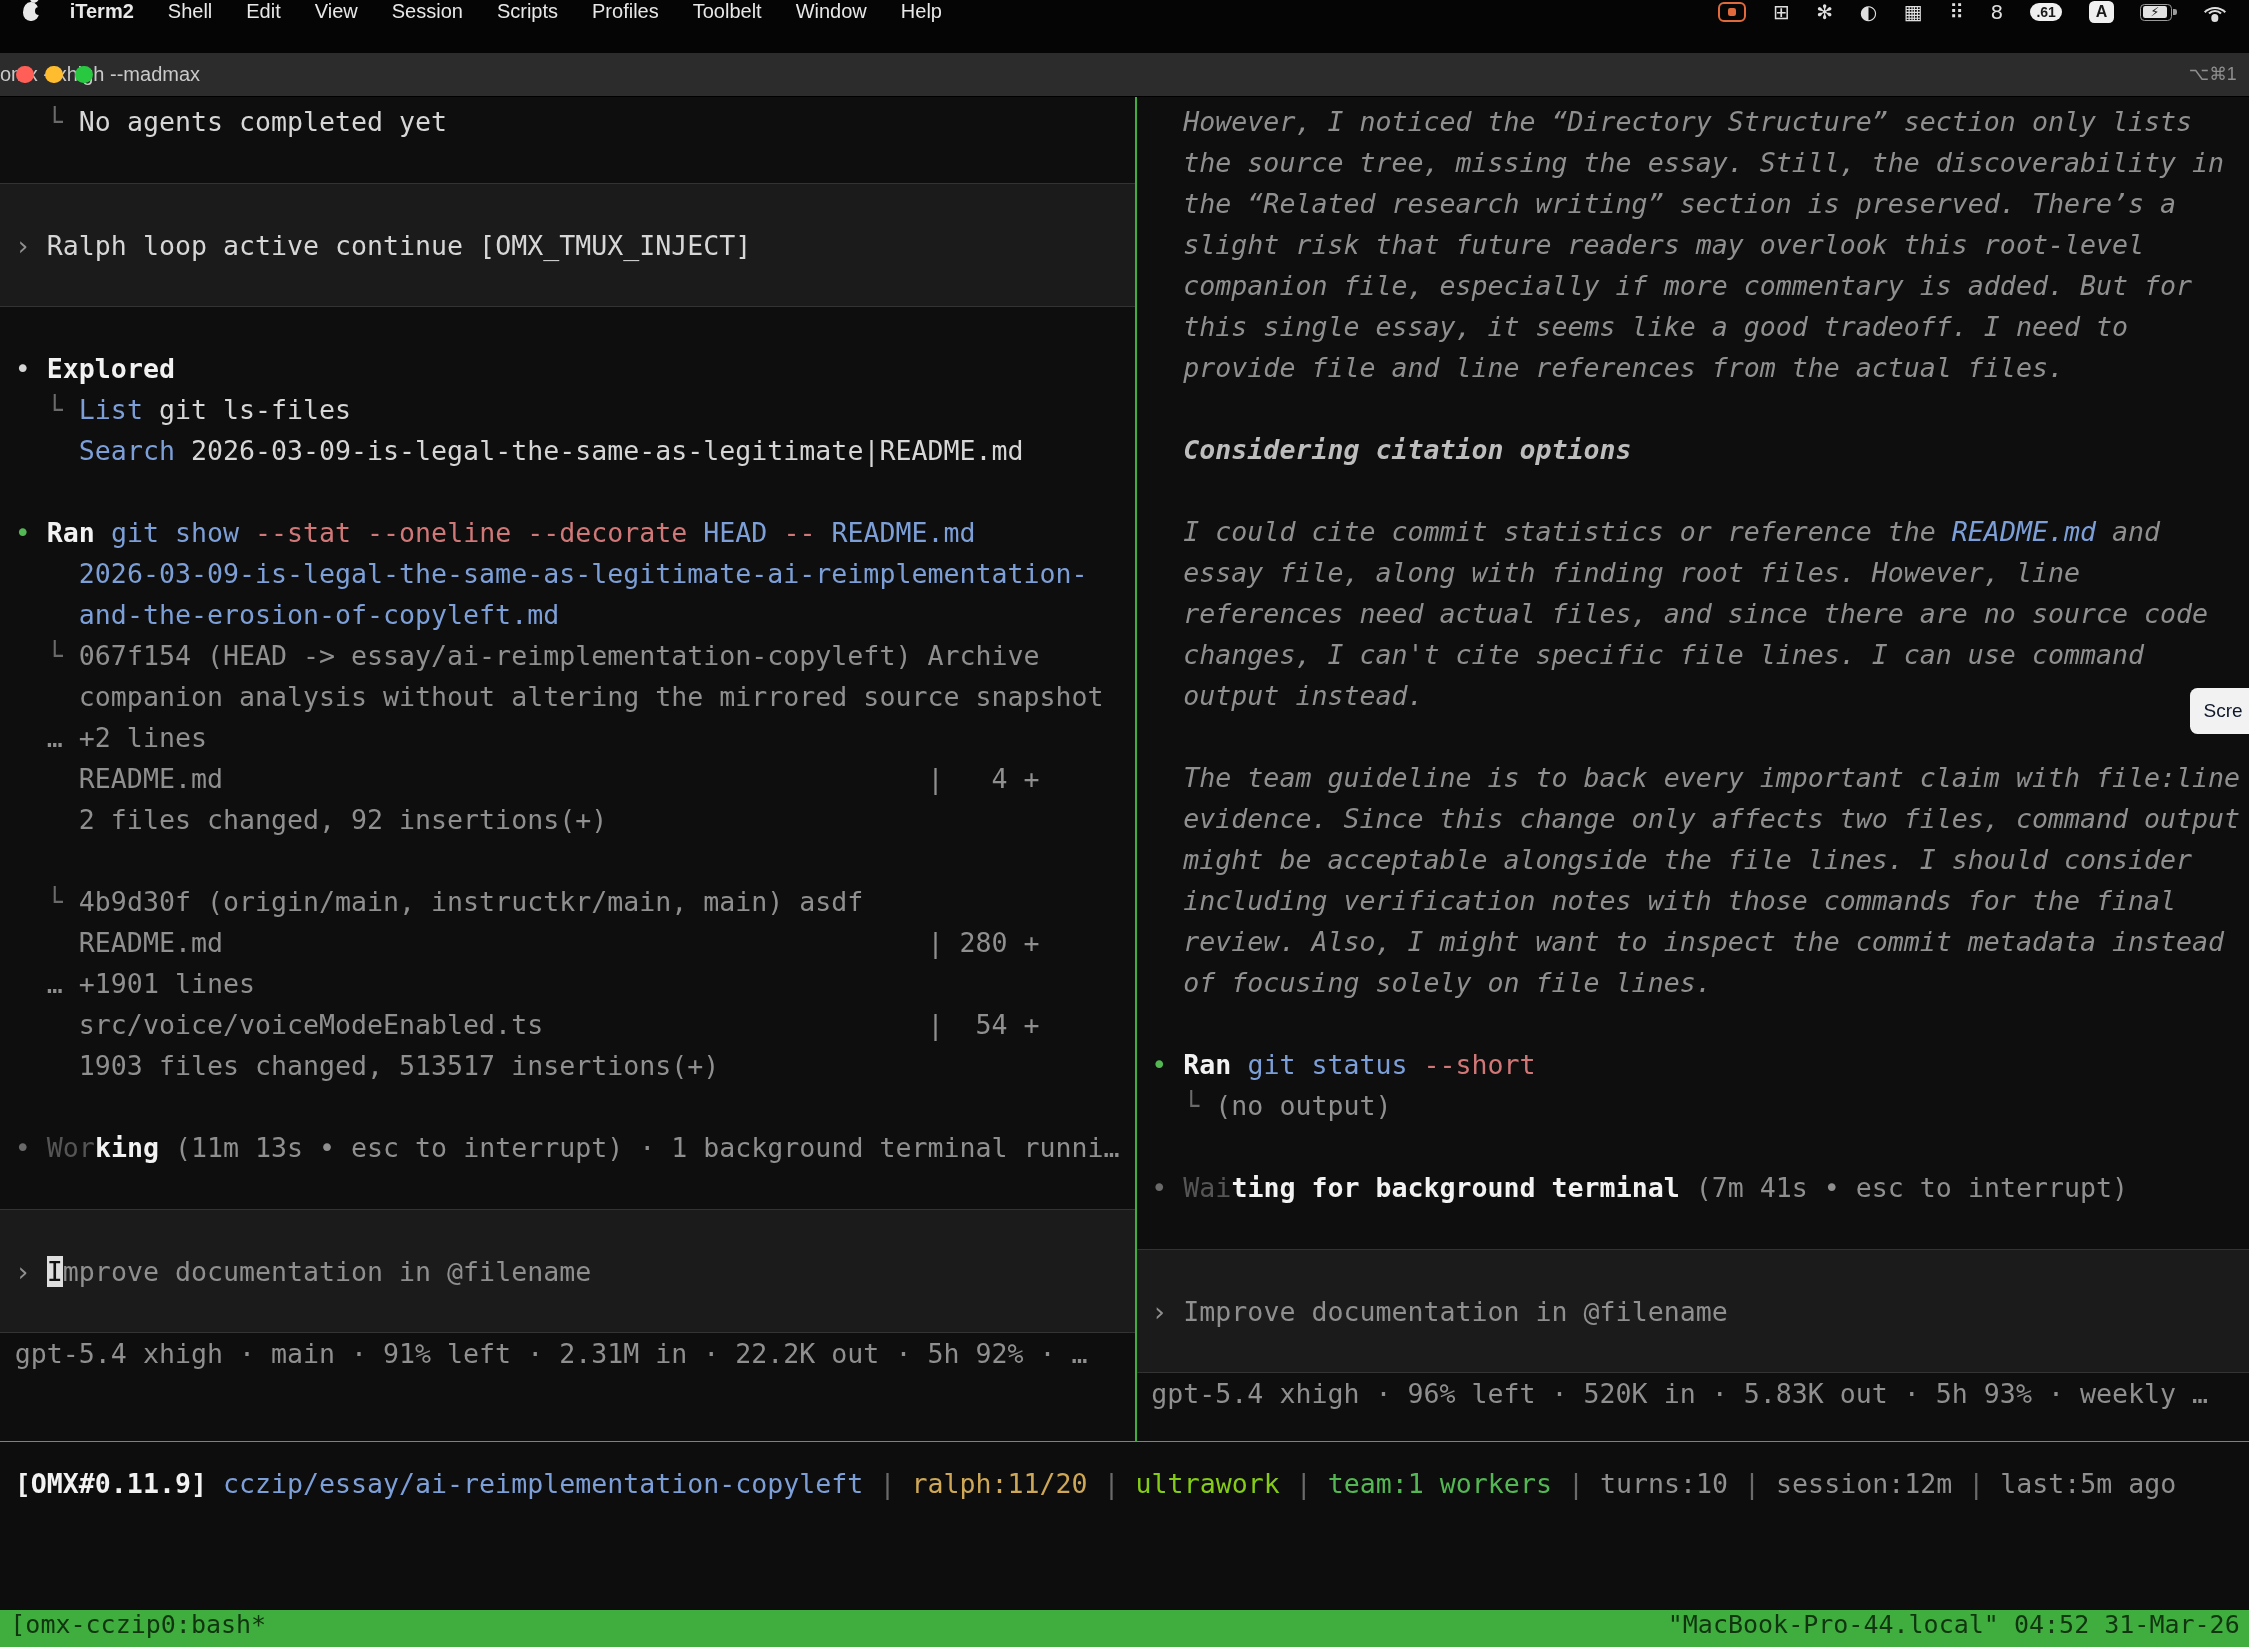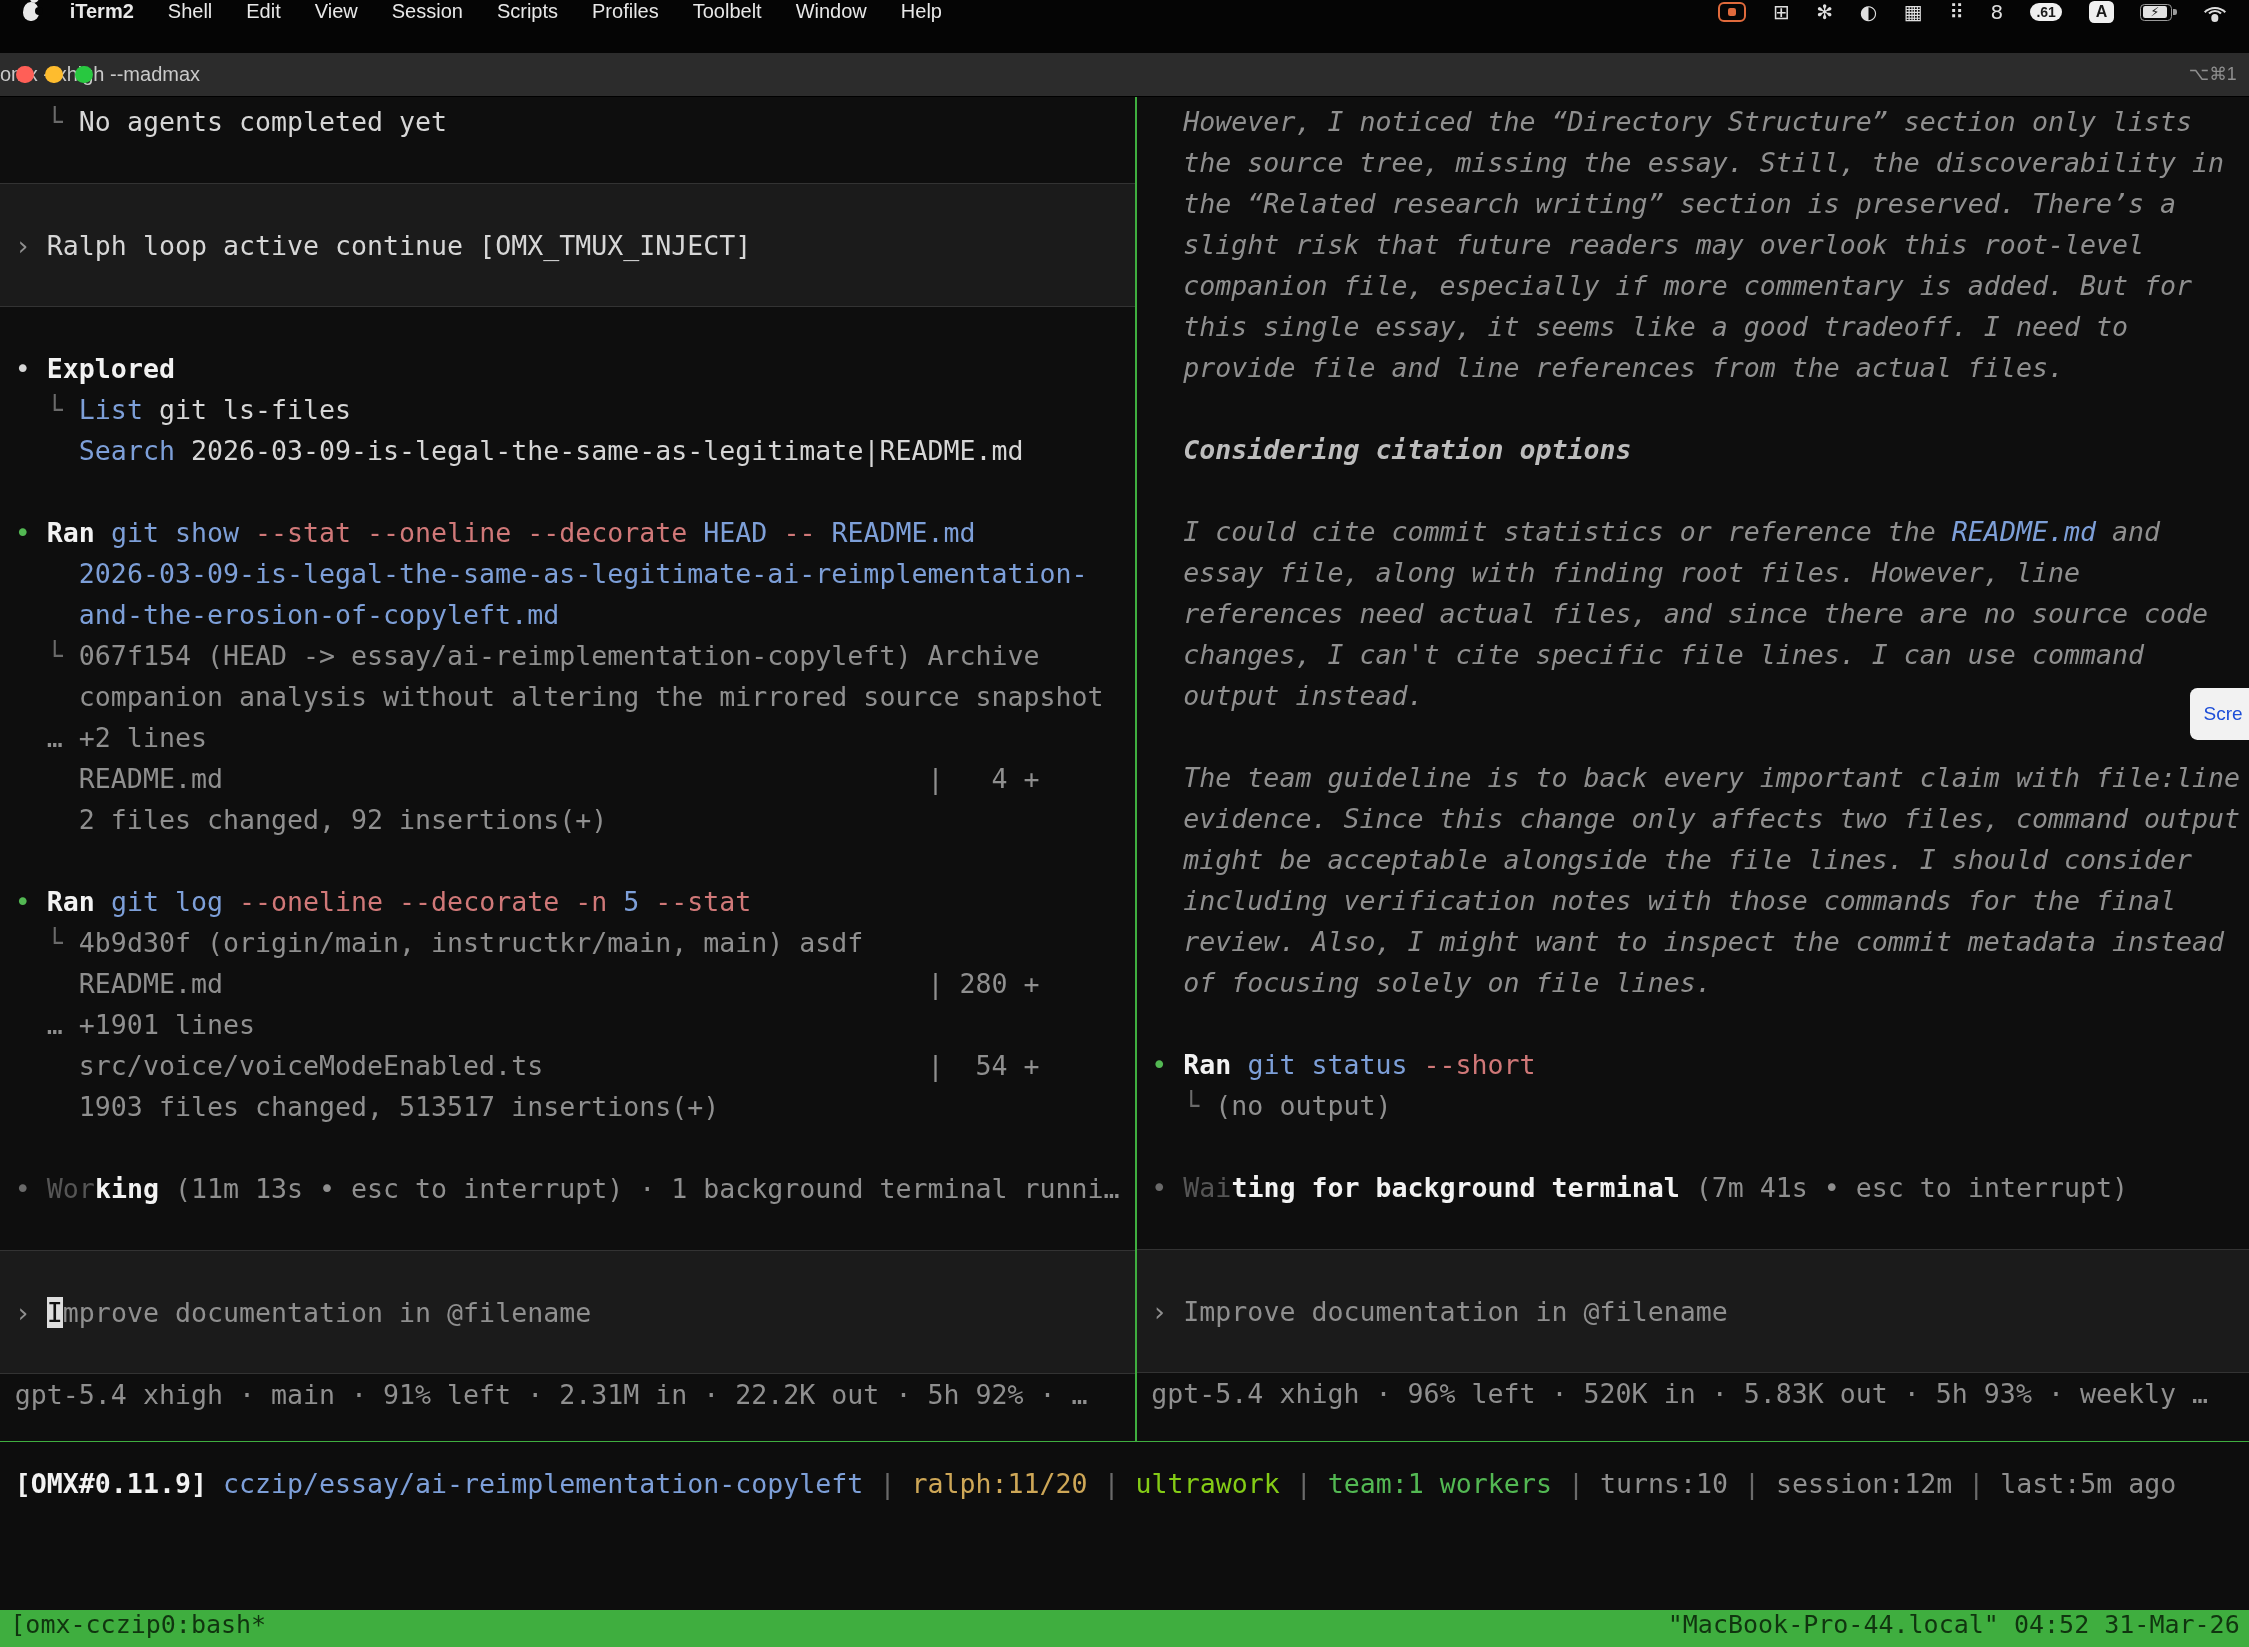--- a/index.html
+++ b/index.html
@@ -63,21 +63,21 @@
   .sh{color:#555}
   .grn{color:#53b853}
   .y{color:#cea757}
   .m{color:#84cc16}
   .it{color:#8f8f8f;font-style:italic}
   .itb{color:#bdbdbd;font-style:italic;font-weight:bold}
   .bit{color:#7d9fd8;font-style:italic}
   .cursor{background:#dedede;color:#111}
 
   
-  .screen-chip{position:absolute;right:0;top:591px;height:52px;background:#f2f2f2;color:#1d4ed8;border-radius:7.4px 0 0 7.4px;
+  .screen-chip{position:absolute;right:0;top:591px;height:46px;background:#f2f2f2;color:#0f172a;border-radius:7.4px 0 0 7.4px;
                display:flex;align-items:center;padding:0 7.4px 0 13.3px;font-family:"Liberation Sans",sans-serif;font-size:19px;z-index:5}
 
   
   .omx-area{flex:1;background:#0d0d0d;padding-top:20.7px}
   .tmux-bar{flex:0 0 38px;background:#3fae3f;color:#10350f;font-size:25px;display:flex;align-items:flex-start;
             justify-content:space-between;padding:0 10.3px;white-space:pre;font-family:"DejaVu Sans Mono",monospace}
 </style>
 </head>
 <body>
 
@@ -131,21 +131,20 @@
         <div class="line"></div>
         <div class="line"><span class="grn">• </span><span class="wb">Ran</span><span class="w"> </span><span class="b">git show</span><span class="w"> </span><span class="r">--stat --oneline --decorate</span><span class="w"> </span><span class="b">HEAD</span><span class="w"> </span><span class="r">--</span><span class="w"> </span><span class="b">README.md</span></div>
         <div class="line"><span class="w">    </span><span class="b">2026-03-09-is-legal-the-same-as-legitimate-ai-reimplementation-</span></div>
         <div class="line"><span class="w">    </span><span class="b">and-the-erosion-of-copyleft.md</span></div>
         <div class="line"><span class="dg">  └ </span><span class="g">067f154 (HEAD -&gt; essay/ai-reimplementation-copyleft) Archive</span></div>
         <div class="line"><span class="g">    companion analysis without altering the mirrored source snapshot</span></div>
         <div class="line"><span class="g">  … +2 lines</span></div>
         <div class="line"><span class="g">    README.md                                            |   4 +</span></div>
         <div class="line"><span class="g">    2 files changed, 92 insertions(+)</span></div>
         <div class="line"></div>
-        <div class="line"><span class="grn">• </span><span class="wb">Ran</span><span class="w"> </span><span class="b">git log</span><span class="w"> </span><span class="r">--oneline --decorate -n</span><span class="w"> </span><span class="b">5</span><span class="w"> </span><span class="r">--stat</span></div>
         <div class="line"><span class="dg">  └ </span><span class="g">4b9d30f (origin/main, instructkr/main, main) asdf</span></div>
         <div class="line"><span class="g">    README.md                                            | 280 +</span></div>
         <div class="line"><span class="g">  … +1901 lines</span></div>
         <div class="line"><span class="g">    src/voice/voiceModeEnabled.ts                        |  54 +</span></div>
         <div class="line"><span class="g">    1903 files changed, 513517 insertions(+)</span></div>
         <div class="line"></div>
         <div class="line"><span class="dg">• </span><span class="sh">Wor</span><span class="wb">king</span><span class="g"> (11m 13s • esc to interrupt) · 1 background terminal runni…</span></div>
         <div class="line"></div>
         <div class="line tbox"><div class="innerline"><span class="g">› </span><span class="cursor">I</span><span class="g">mprove documentation in @filename</span></div></div>
         <div class="line"><span class="g">gpt-5.4 xhigh · main · 91% left · 2.31M in · 22.2K out · 5h 92% · …</span></div>

